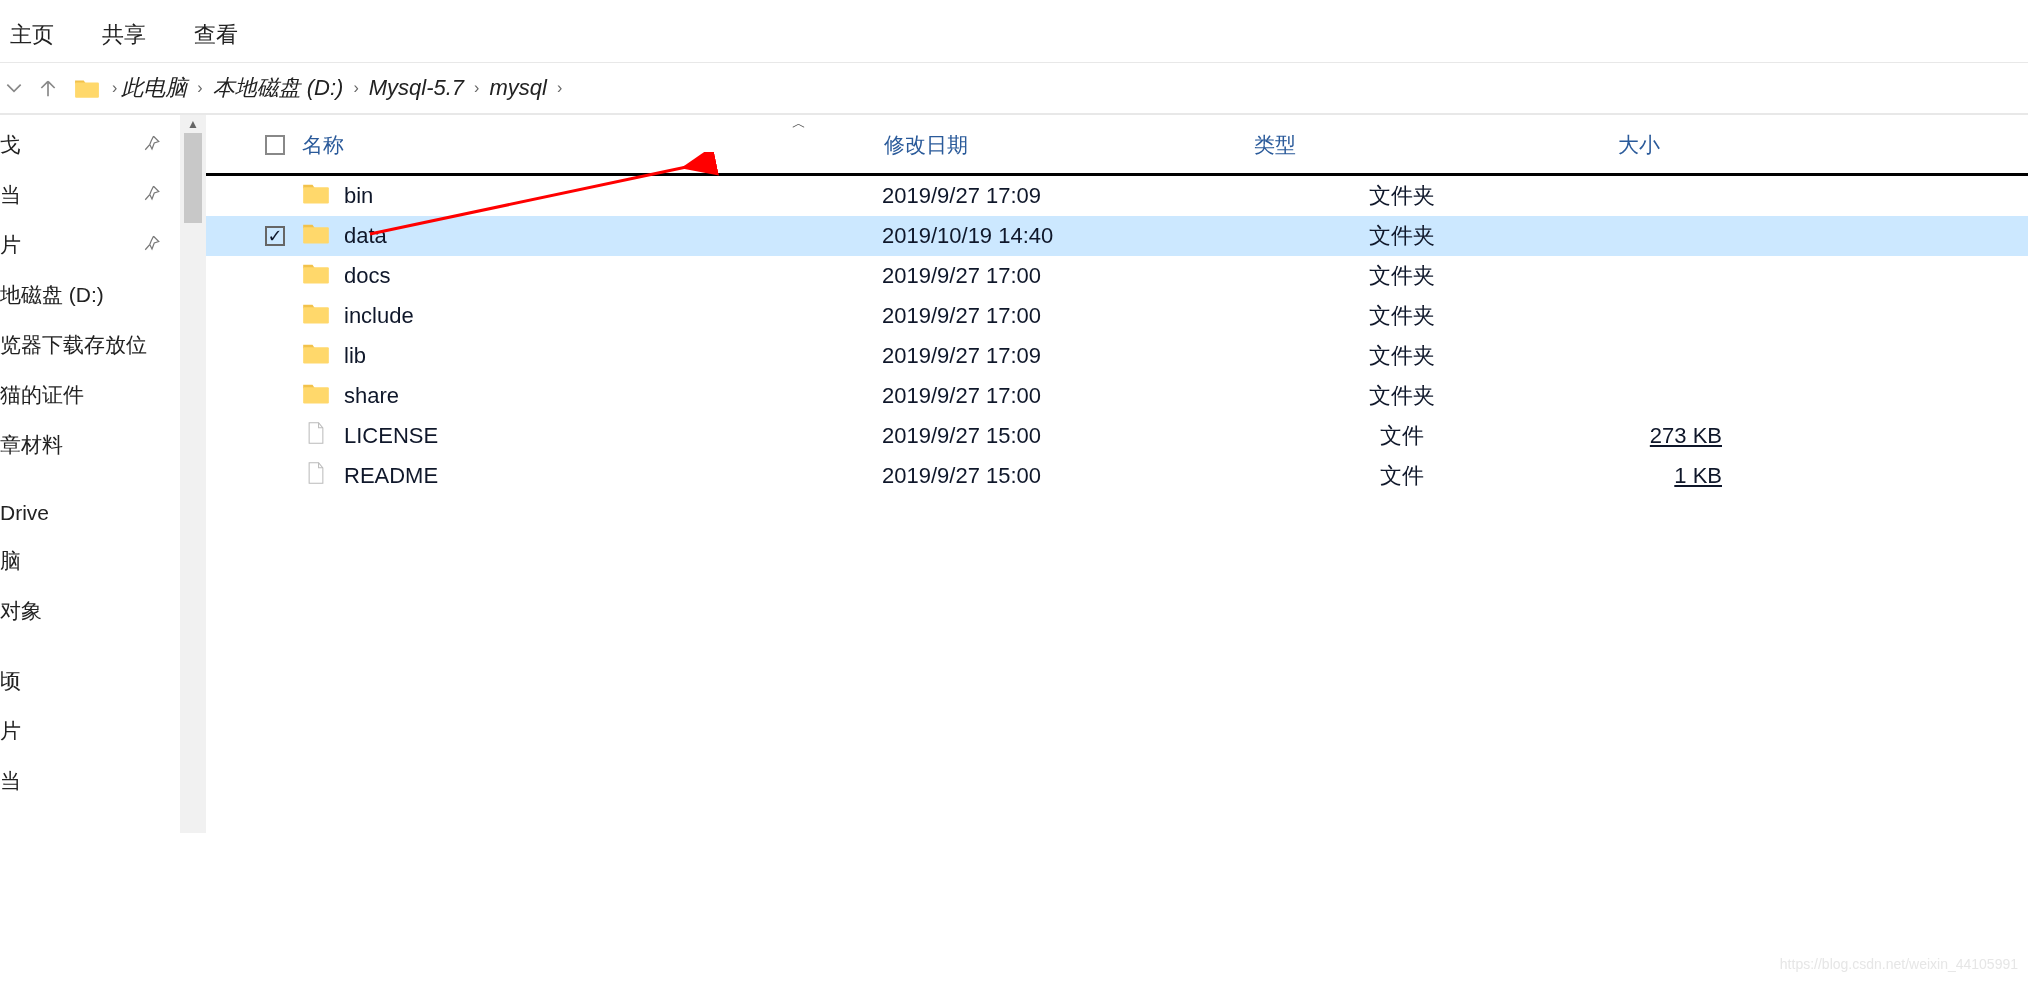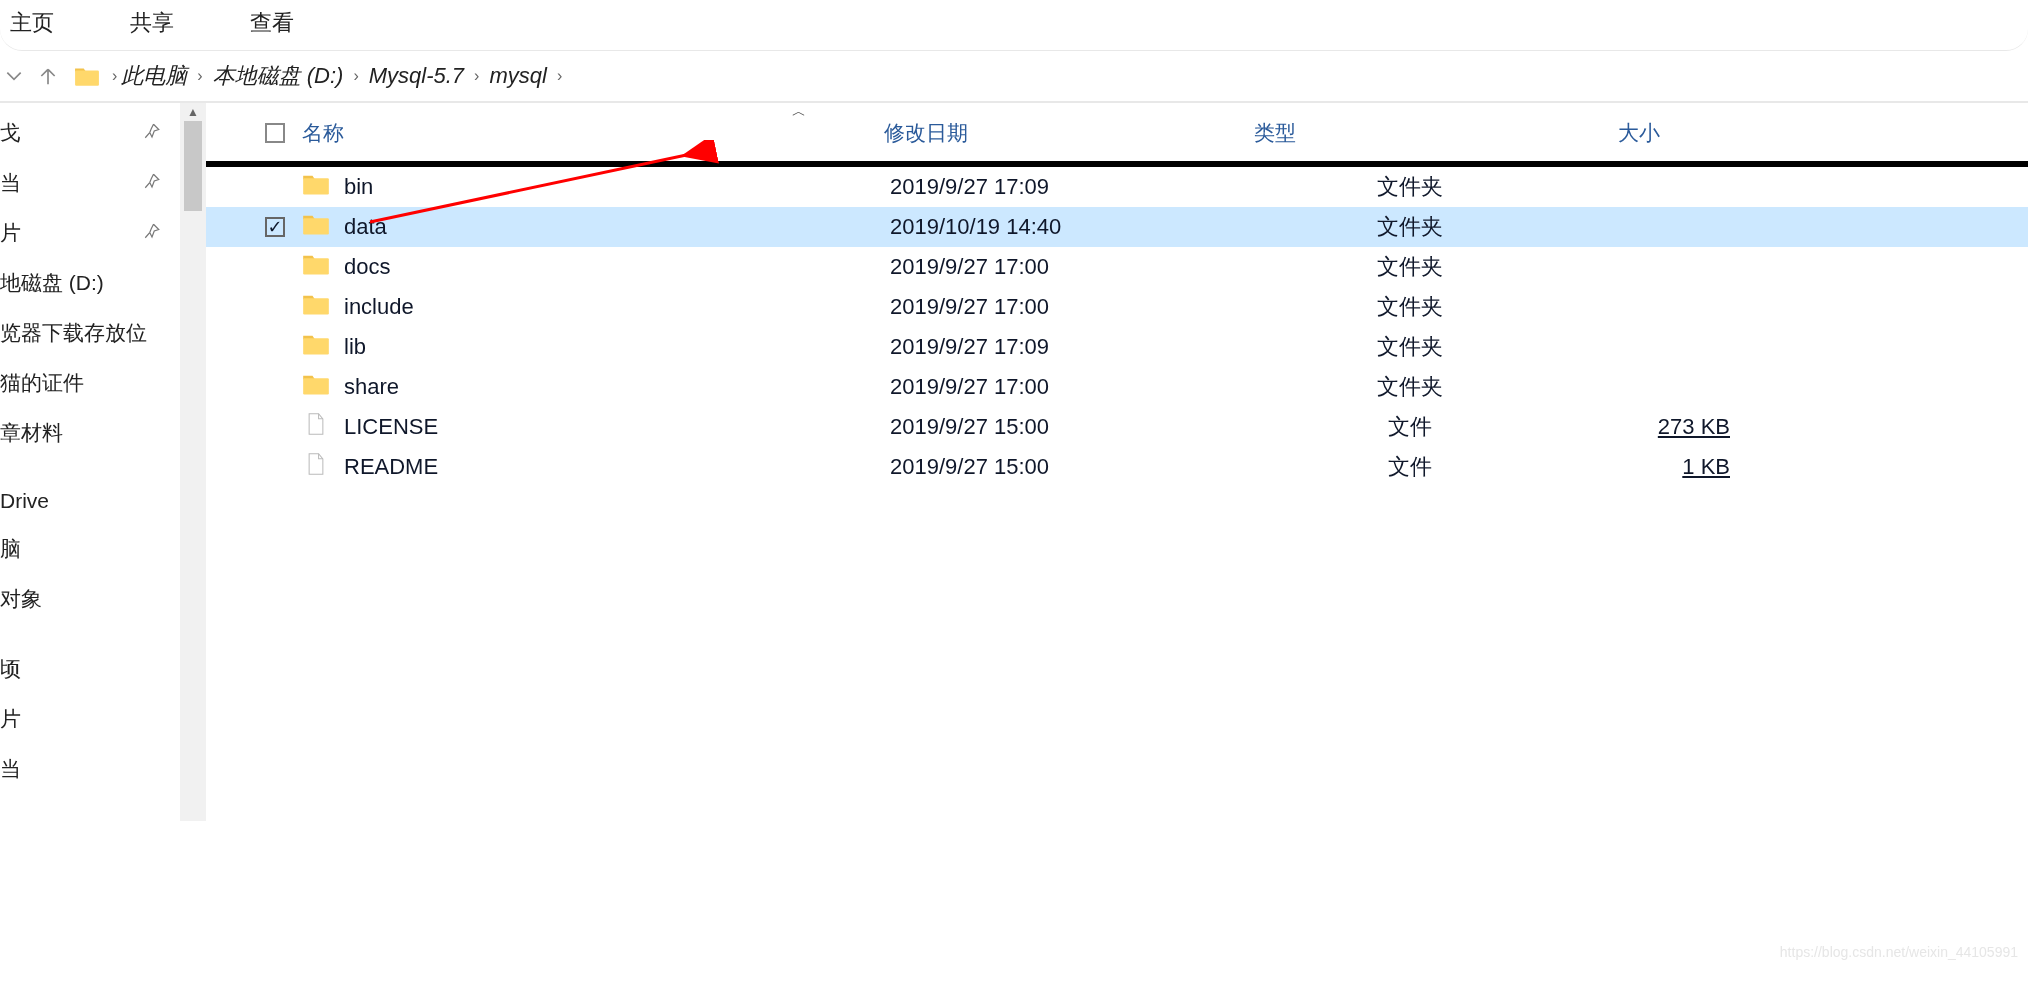--- a/index.html
+++ b/index.html
@@ -1,18 +1,18 @@
 <!DOCTYPE html>
 <html><head>
   <meta charset="utf-8">
   <style>
     * { margin: 0; padding: 0; box-sizing: border-box; font-family: "Microsoft YaHei", "Segoe UI", sans-serif; }
     body { font-size: 18px; color: #333; background: #fff; width: 2028px; }
 
-    .ribbon-tabs { display: flex; gap: 76px; padding: 8px 0 12px 10px; border-bottom: 1px solid #e8e8e8; border-radius: 22px; }
+    .ribbon-tabs { display: flex; gap: 48px; padding: 20px 0 12px 10px; border-bottom: 1px solid #e8e8e8; }
     .ribbon-tab { font-size: 22px; color: #222; cursor: pointer; }
 
     .nav-row { display: flex; align-items: center; padding: 10px 4px; border-bottom: 1px solid #e8e8e8; }
     .nav-arrows { display: flex; gap: 14px; align-items: center; margin-right: 16px; }
     .nav-arrow { color: #888; font-size: 22px; cursor: pointer; display: inline-flex; align-items: center; }
     .folder-ico { width: 26px; height: 22px; margin-right: 8px; }
     .breadcrumb { display: flex; align-items: center; gap: 6px; font-size: 22px; color: #222; }
     .bc-sep { color: #666; font-size: 16px; padding: 0 4px; }
     .bc-item { cursor: pointer; font-style: italic; }
 
@@ -21,44 +21,44 @@
     .sidebar { width: 180px; padding: 16px 8px 16px 0; position: relative; border-right: 1px solid #ffffff; }
     .sidebar-item { display: flex; align-items: center; justify-content: space-between; font-size: 21px; color: #222; padding-right: 10px; margin-bottom: 22px; }
     .pin-icon { color: #777; font-size: 18px; }
     .sidebar-text { flex: 1; text-align: left; overflow: hidden; white-space: nowrap; }
 
     .scroll-track { width: 26px; background: #f1f1f1; position: relative; }
     .scroll-thumb { position: absolute; top: 18px; left: 4px; width: 18px; height: 90px; background: #c8c8c8; }
     .scroll-up { position: absolute; top: 2px; left: 0; width: 26px; text-align: center; font-size: 12px; color: #666; }
 
     .list-area { flex: 1; padding: 10px 0 0 0; }
-    .list-header { display: flex; align-items: center; padding: 6px 0 14px 42px; font-size: 21px; color: #2a5a9a; border-bottom: 6px solid #000000; }
+    .list-header { display: flex; align-items: center; padding: 6px 0 14px 42px; font-size: 21px; color: #2a5a9a; border-bottom: 3px solid #000000; }
     .hdr-check { width: 54px; display: flex; justify-content: center; }
     .hdr-check .chk { width: 20px; height: 20px; border: 2px solid #888; }
     .col-name { width: 582px; display:flex; align-items:center; gap:6px; }
     .col-date { width: 370px; }
     .col-type { width: 300px; }
     .col-size { width: 200px; text-align: center; padding-right: 30px; }
 
     .file-row { display: flex; align-items: center; padding: 5px 0 5px 42px; font-size: 22px; color: #0f172a; }
     .file-row.selected { background: #cce8ff; }
     .row-check { width: 54px; display: flex; justify-content: center; }
     .chkbox { width: 20px; height: 20px; border: 2px solid #666; display:flex; align-items:center; justify-content:center; font-size:18px; }
     .row-icon { width: 28px; height: 24px; margin-right: 14px; }
     .row-name { width: 538px; }
-    .row-date { width: 370px; margin-left: 8px; }
+    .row-date { width: 370px; }
     .row-type { width: 300px; text-align: center; }
     .row-size { width: 200px; text-align: right; padding-right: 30px; text-decoration: underline; }
 
     .folder-shape { fill: #ffd86b; }
     .folder-tab { fill: #f2c24b; }
     .file-shape { fill: #fff; stroke: #bbb; stroke-width: 1.2; }
 
     .arrow-annotation { position: absolute; pointer-events: none; }
-    .watermark { position: absolute; bottom: 24px; right: 10px; color: #e6e6e6; font-size: 14px; }
+    .watermark { position: absolute; bottom: 12px; right: 10px; color: #e6e6e6; font-size: 14px; }
   </style>
 </head>
 <body>
 
 <div class="ribbon-tabs">
   <span class="ribbon-tab">主页</span>
   <span class="ribbon-tab">共享</span>
   <span class="ribbon-tab">查看</span>
 </div>
 

